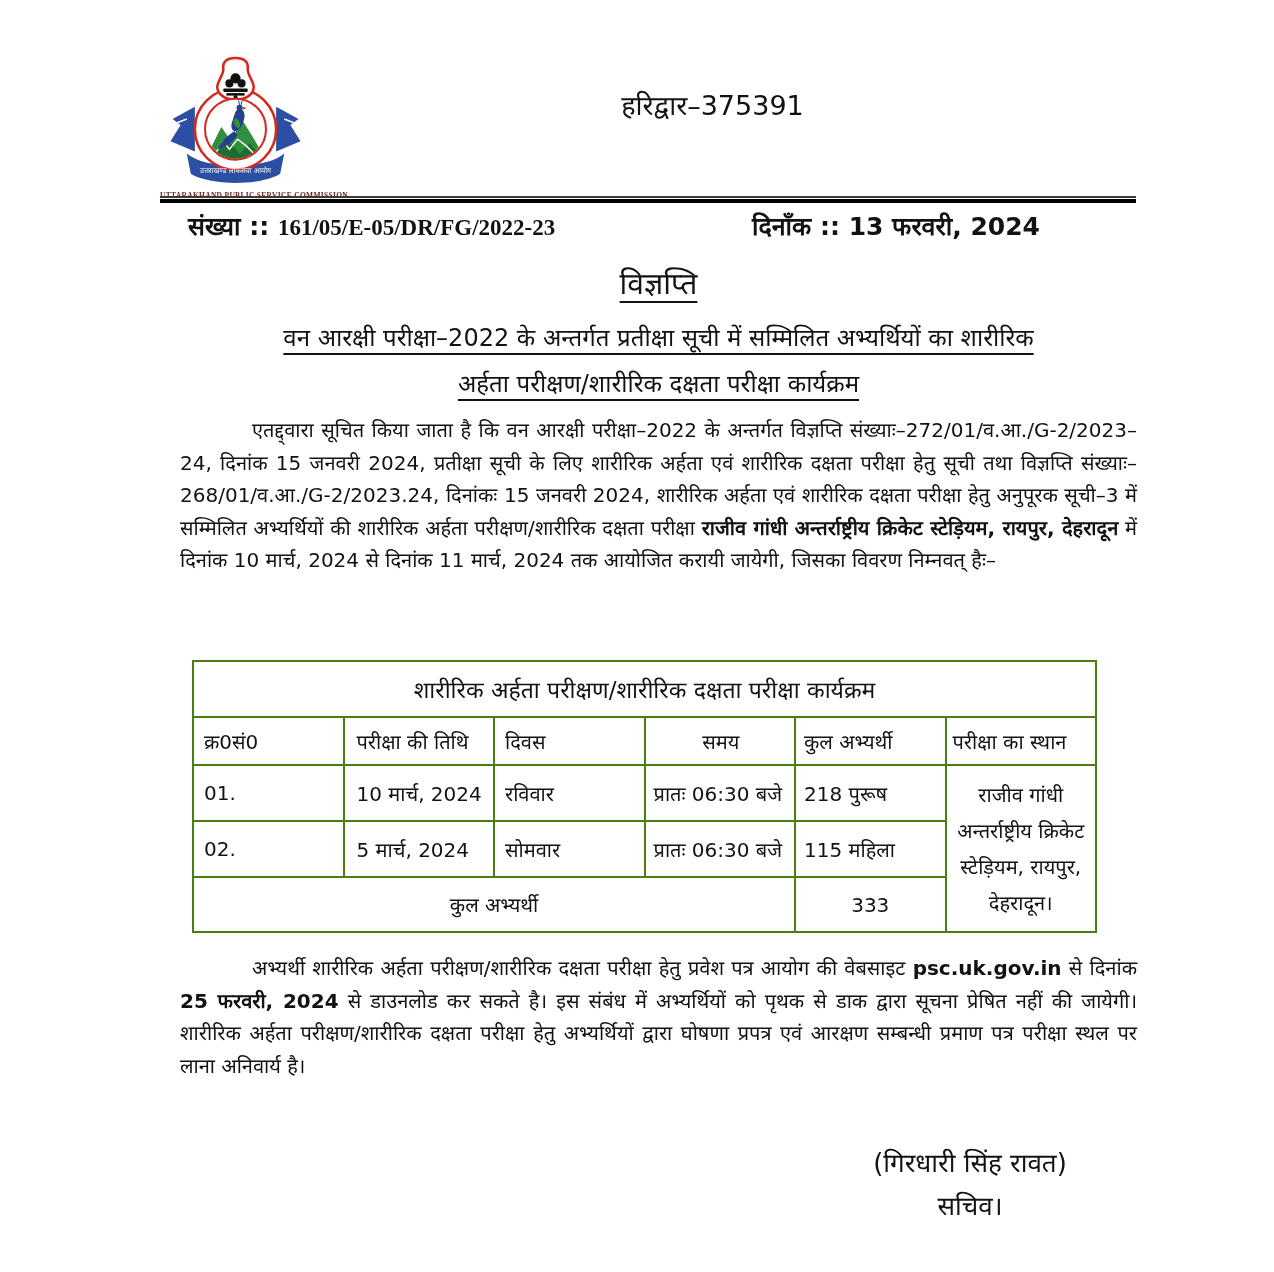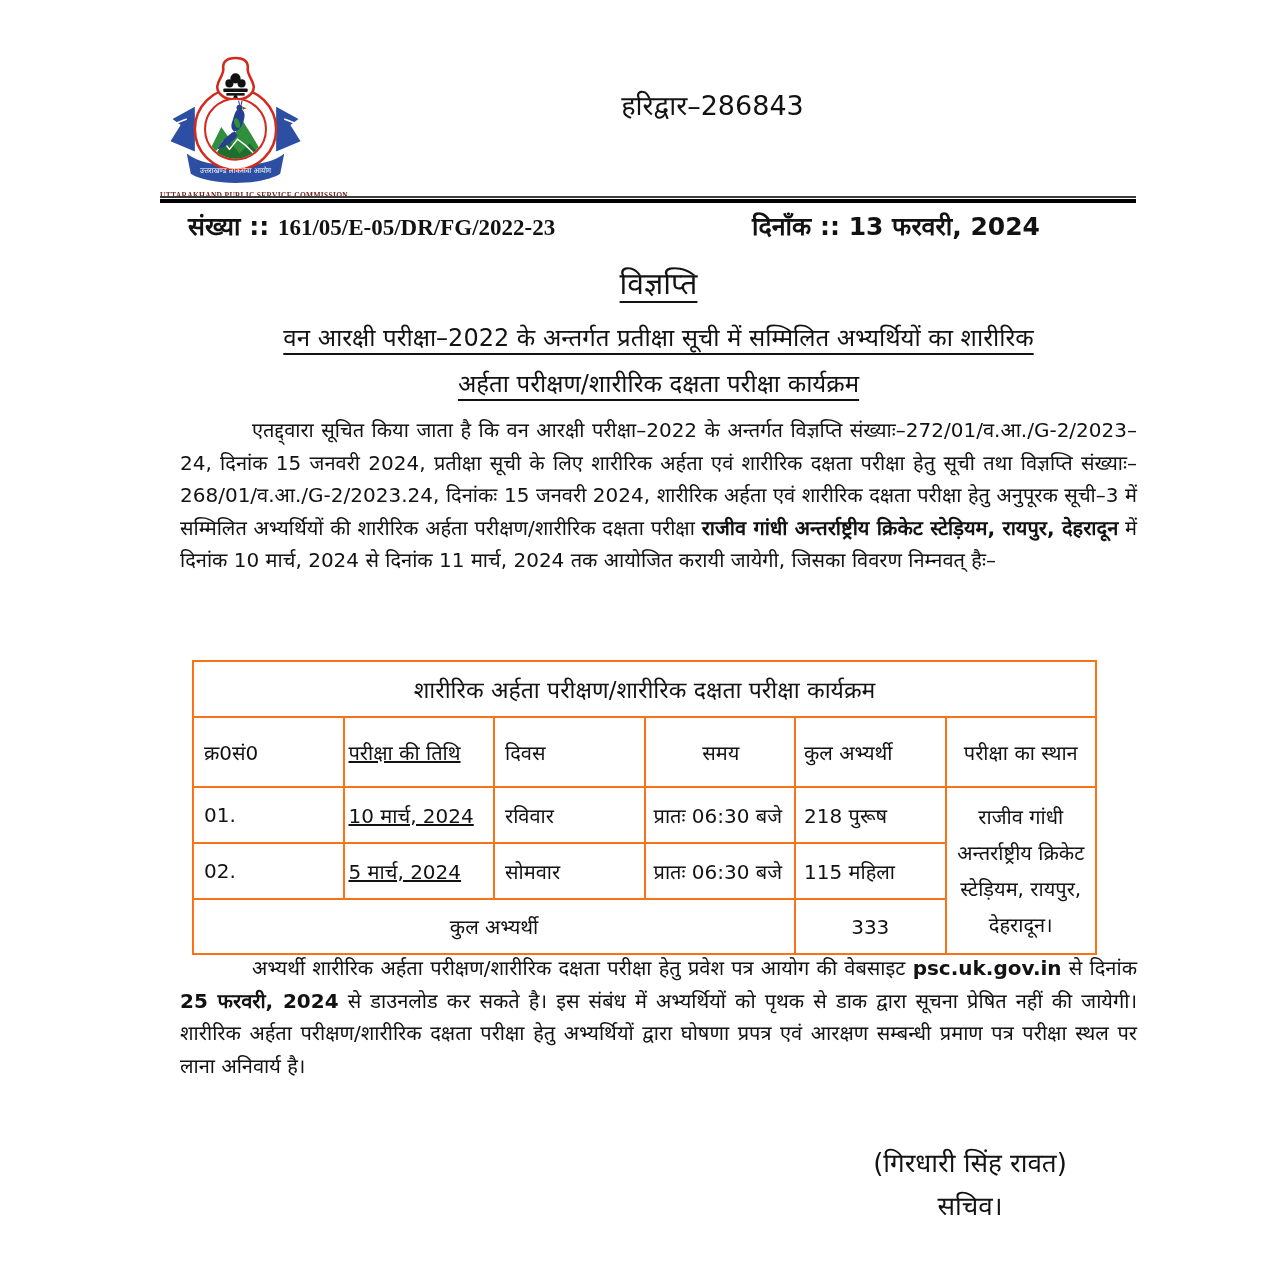--- a/index.html
+++ b/index.html
@@ -41,30 +41,30 @@
     position:absolute; left:180px; width:957px;
     font-size:20px; line-height:32.5px;
     text-align:justify; text-indent:72px;
   }
   .para1 { top:414px; }
   .para2 { top:952px; }
   .b { font-weight:bold; }
   
   .sched { position:absolute; left:192px; top:660px; }
   table { border-collapse:collapse; table-layout:fixed; width:905px; }
-  td { border:2px solid #f97316; font-size:20px; vertical-align:middle; padding:4px 6px; }
+  td { border:2px solid #4d7c0f; font-size:20px; vertical-align:middle; padding:4px 6px; }
   .t-caption { text-align:center; font-size:23px; height:56px; }
-  .t-head td { height:70px; }
+  .t-head td { height:48px; }
   .t-row td { height:56px; }
   .c-sno   { width:86px;  padding-left:10px; }
-  .c-date  { width:202px; padding-left:4px;text-decoration:underline; }
+  .c-date  { width:202px; padding-left:12px; }
   .c-day   { width:106px; padding-left:10px; }
   .c-time  { width:175px; padding-left:8px; }
   .c-count { width:133px; padding-left:8px; }
-  .c-venue { width:203px; text-align:center; }
+  .c-venue { width:203px; }
   .h-center { text-align:center; }
   .t-total-label { text-align:center; height:55px; }
   .t-total-value { text-align:center;border-radius:21px; }
   .venue-cell { text-align:center; line-height:36px; font-size:20px; }
   
   .sig { position:absolute; left:830px; top:1136px; width:280px; text-align:center; }
   .sig-sd { font-family:"Liberation Serif", serif; font-size:36px; letter-spacing:1px; }
   .sig-name { font-size:26px; margin-top:8px; }
   .sig-desig { font-size:26px; margin-top:7px; }
 </style>
@@ -113,21 +113,21 @@
         <ellipse cx="71.5" cy="66" rx="2.6" ry="5" fill="#2f8f3c" transform="rotate(-20 71.5 66)"></ellipse>
       </g>
     </g>
 
     <text x="70" y="115" font-size="7" fill="#ffffff" text-anchor="middle">उत्तराखण्ड लोकसेवा आयोग</text>
   </svg>
   <div class="logo-caption">UTTARAKHAND PUBLIC SERVICE COMMISSION</div>
 </div>
 
 <div class="org-block">
-  <div class="org-addr">हरिद्वार–286843</div>
+  <div class="org-addr">हरिद्वार–375391</div>
 </div>
 
 <div class="rule">
   <div class="thin"></div>
   <div class="thick"></div>
 </div>
 
 <div class="refline">
   <div>
     <span>संख्या ::</span>

